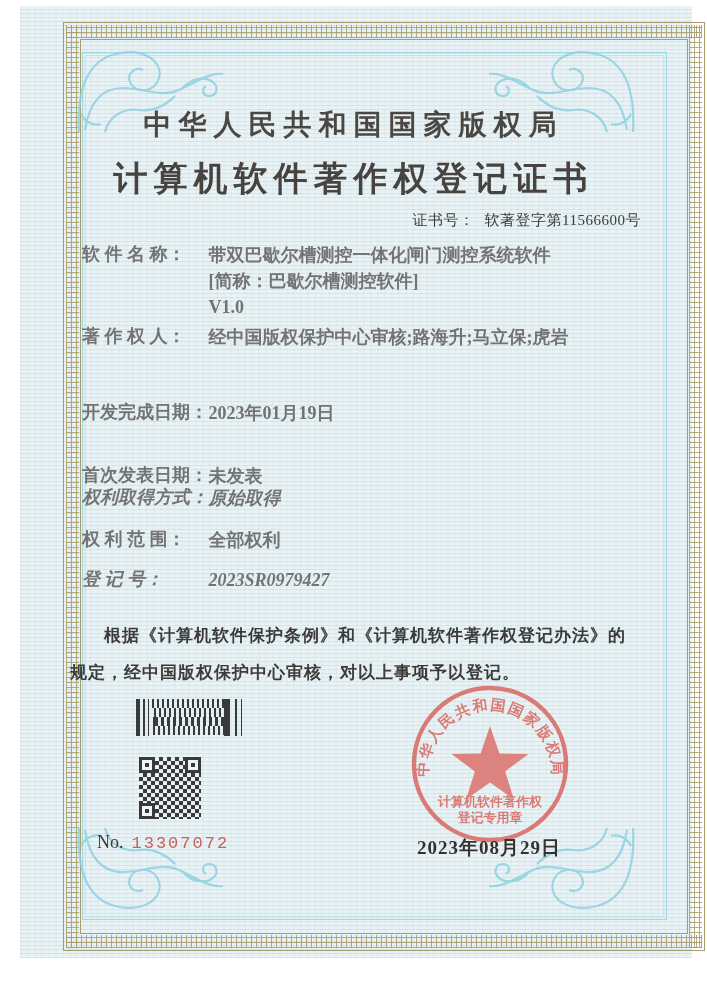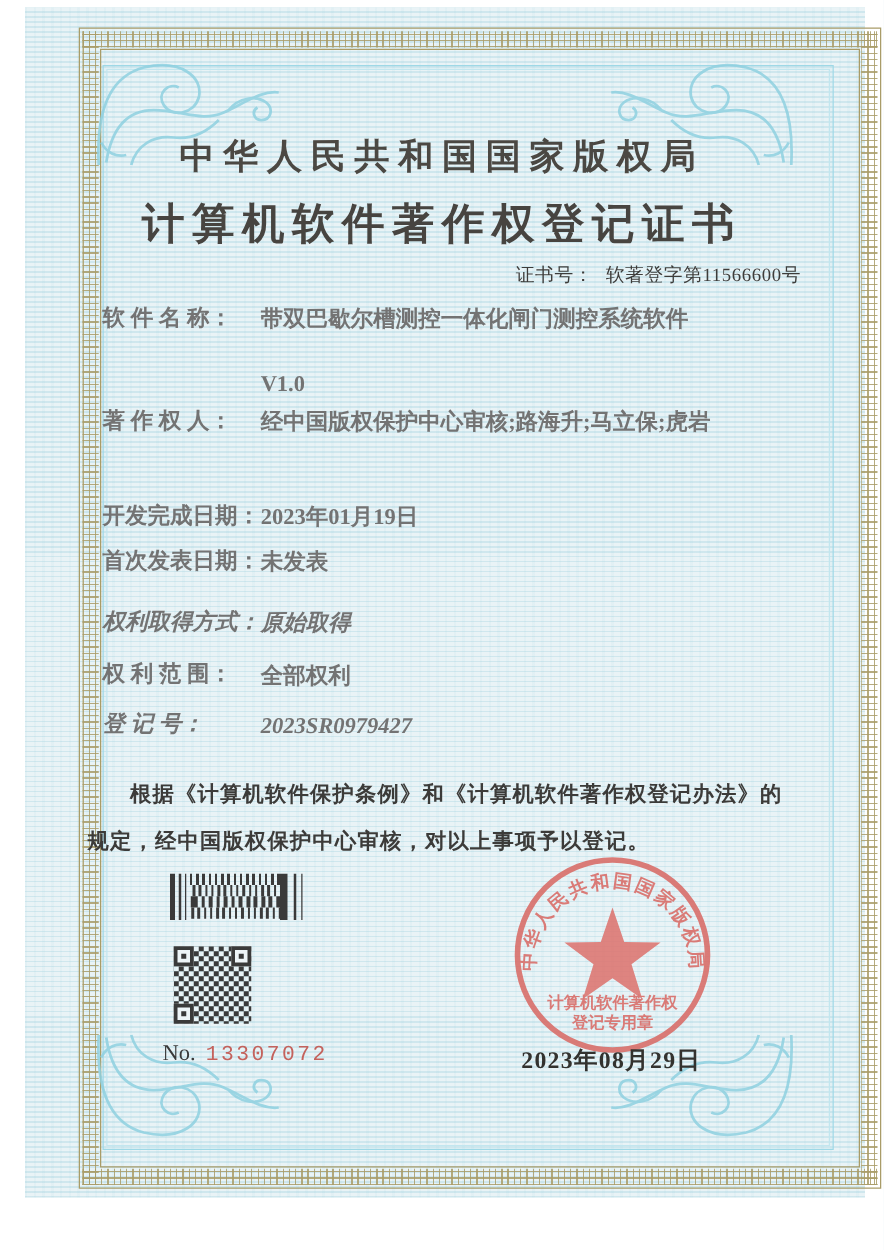--- a/index.html
+++ b/index.html
@@ -53,21 +53,21 @@
   }
   .cert-no{
     position:absolute;right:66px;top:211px;
     font-size:15px;font-weight:normal;color:#3d3c3a;letter-spacing:.5px;
   }
   .cert-no .lbl{margin-right:10px;}
   
   .row{position:absolute;left:82px;font-size:18px;color:#737373;}
   .row .label{display:inline-block;width:122px;font-weight:bold;vertical-align:top;white-space:nowrap;}
   .row .value{display:inline-block;font-weight:bold;vertical-align:top;line-height:26px;max-width:420px;}
-  .r1{top:242px;} .r2{top:324px;} .r3{top:400px;} .r4{top:436px;}
+  .r1{top:242px;} .r2{top:324px;} .r3{top:400px;} .r4{top:463px;}
   .r5{top:485px;font-style:italic;} .r6{top:527px;} .r7{top:567px;font-style:italic;}
   .statement{
     position:absolute;left:70px;top:600px;width:572px;
     font-size:17px;font-weight:bold;color:#3c3b39;
     line-height:37px;text-indent:2em;letter-spacing:1px;
   }
   
   .barcode{position:absolute;left:136px;top:699px;width:106px;height:37px;}
   .barcode .gbar{position:absolute;top:0;bottom:0;background:#3a3a3a;}
   .bc-noise{position:absolute;left:16px;right:16px;top:0;bottom:0;}
@@ -75,21 +75,21 @@
     background-image:repeating-linear-gradient(90deg,#3a3a3a 0 2px,transparent 2px 5px);}
   .bc-noise .n2{top:9px;background-position:2px 0;}
   .bc-noise .n3{top:18px;background-position:3px 0;background-image:repeating-linear-gradient(90deg,#3a3a3a 0 3px,transparent 3px 6px);}
   .bc-noise .n4{top:27px;background-position:1px 0;}
   .qr{position:absolute;left:139px;top:757px;width:62px;height:62px;
     background:repeating-conic-gradient(#3a3a3a 0 25%, rgba(0,0,0,0) 0 50%) 0 0/8px 8px;}
   .finder{position:absolute;width:16px;height:16px;background:#eef5f8;border:3px solid #3a3a3a;box-sizing:border-box;}
   .finder::after{content:"";position:absolute;left:3px;top:3px;width:4px;height:4px;background:#3a3a3a;}
   .f-tl{left:0;top:0;} .f-tr{right:0;top:0;} .f-bl{left:0;bottom:0;}
   
-  .serial{position:absolute;left:130px;top:832px;font-size:18px;color:#3a3a3a;text-align:center;}
+  .serial{position:absolute;left:97px;top:832px;font-size:18px;color:#3a3a3a;text-align:center;}
   .serial .num{font-family:"Liberation Mono","DejaVu Sans Mono",monospace;
     font-size:17px;color:#c4625c;letter-spacing:2px;margin-left:8px;}
   .issue-date{position:absolute;left:417px;top:835px;font-size:19px;font-weight:bold;color:#33322f;letter-spacing:1px;}
   .seal{position:absolute;left:406px;top:680px;width:168px;height:168px;opacity:.88;}
 </style>
 </head>
 <body>
 
 <div class="panel">
 
@@ -144,21 +144,21 @@
 <div class="issuer-title">中华人民共和国国家版权局</div>
 <div class="doc-title">计算机软件著作权登记证书</div>
 <div class="cert-no">
   <span class="lbl">证书号：</span><span>软著登字第11566600号</span>
 </div>
 
 <div class="row r1">
   <span class="label">软 件 名 称：</span>
   <span class="value">
     <span>带双巴歇尔槽测控一体化闸门测控系统软件</span><br>
-    <br>
+    <span>[简称：巴歇尔槽测控软件]</span><br>
     <span>V1.0</span>
   </span>
 </div>
 <div class="row r2">
   <span class="label">著 作 权 人：</span>
   <span class="value">经中国版权保护中心审核;路海升;马立保;虎岩</span>
 </div>
 <div class="row r3">
   <span class="label">开发完成日期：</span>
   <span class="value">2023年01月19日</span>

